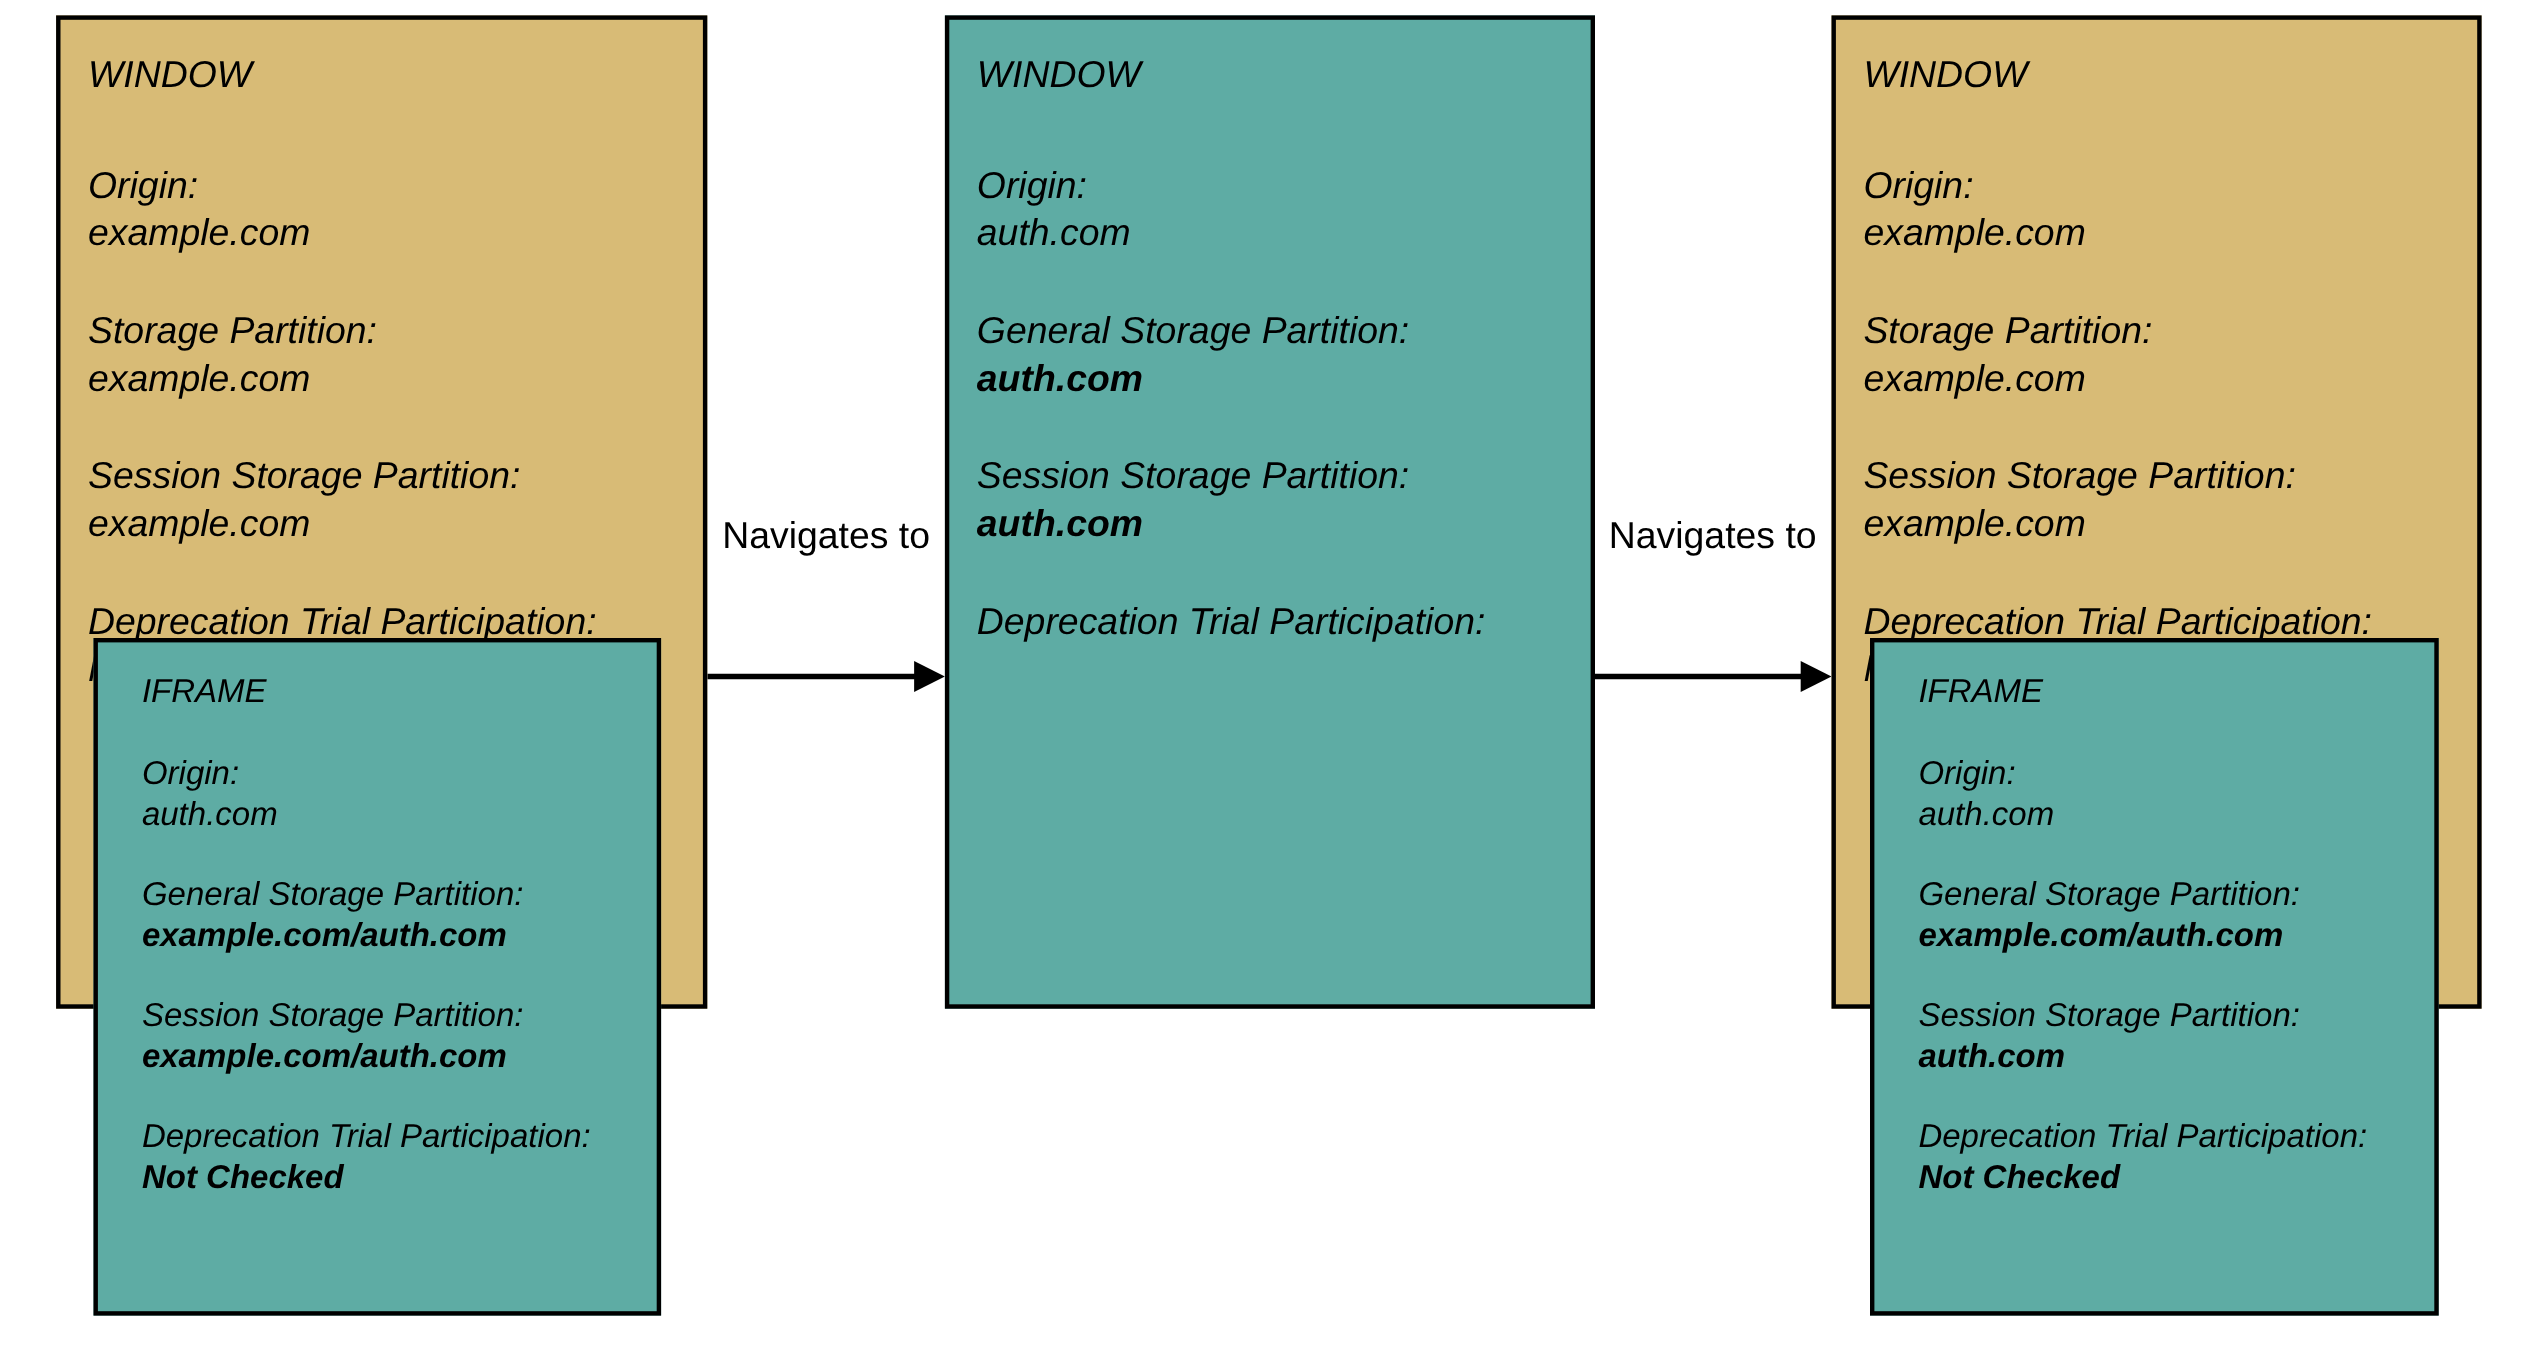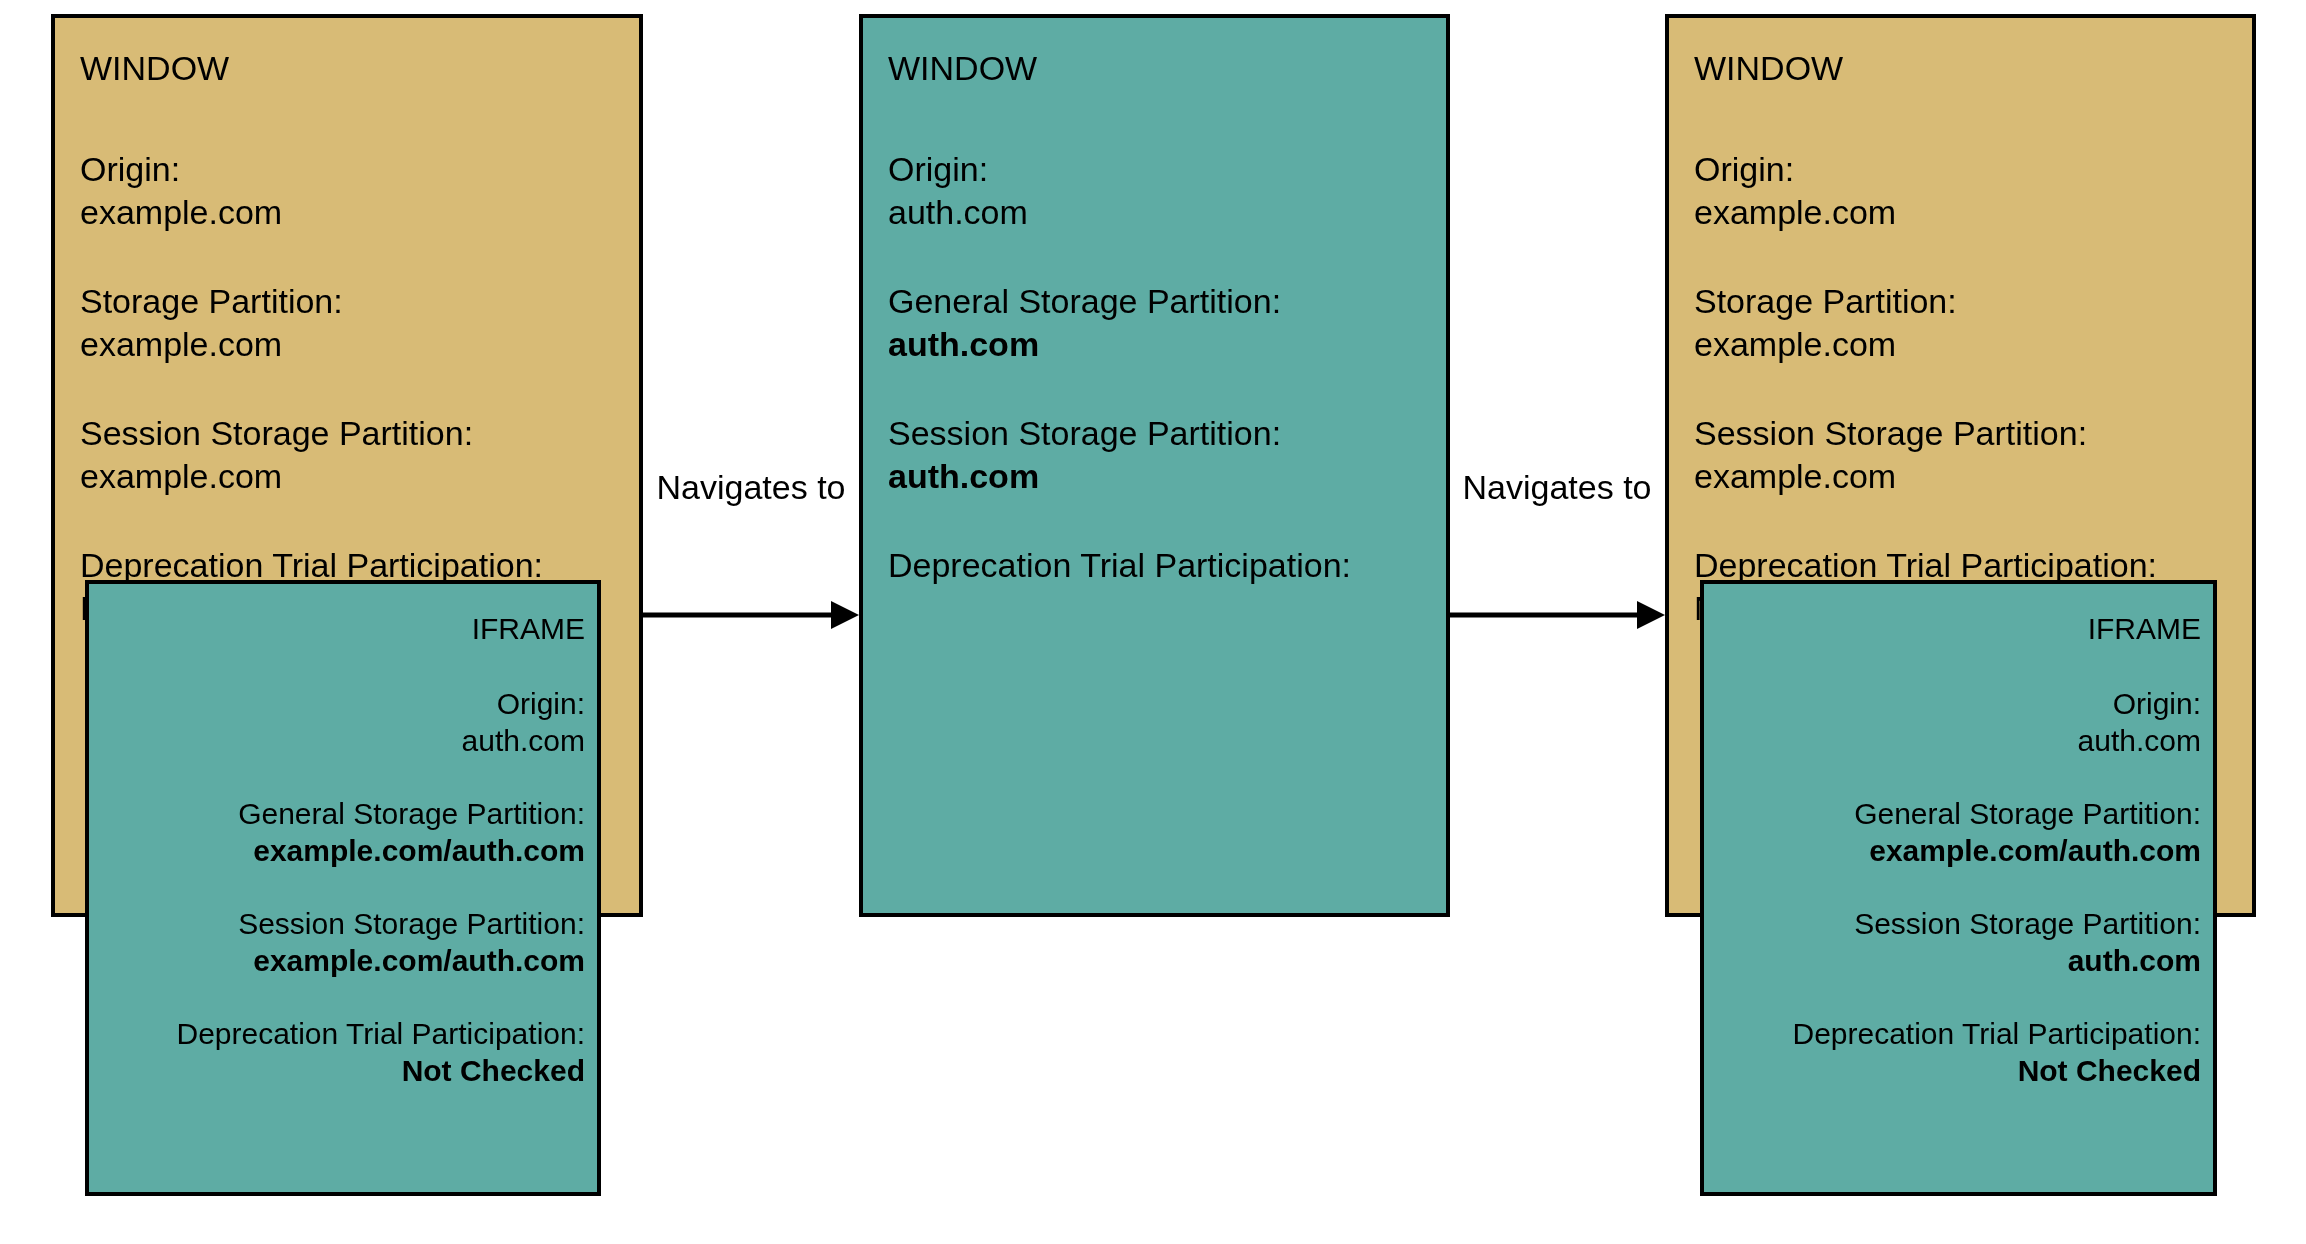--- a/index.html
+++ b/index.html
@@ -12,20 +12,21 @@
     font-family: "Liberation Sans", sans-serif;
     color: var(--text, #000000);
   }
   .box {
     position: absolute;
     top: 14px;
     height: 903px;
     box-sizing: border-box;
     border: 4px solid var(--border, #000000);
     padding: 28px 18px 0 25px;
+    font-style: italic;
   }
   .box.tan  { background: var(--window-fill, #d8bb76); }
   .box.teal { background: var(--iframe-fill, #5eaca4); }
   #panel-left  { left: 51px;   width: 592px; }
   #panel-mid   { left: 859px;  width: 591px; }
   #panel-right { left: 1665px; width: 591px; }
 
   .panel-title {
     font-size: 34px;
     line-height: 44px;
@@ -41,21 +42,20 @@
   .iframe-box {
     position: absolute;
     left: 30px;
     top: 562px;
     width: 516px;
     height: 616px;
     box-sizing: border-box;
     border: 4px solid var(--border, #000000);
     background: var(--iframe-fill, #5eaca4);
     padding: 26px 12px 0 40px;
-    text-align: right;
   }
   #iframe-right { left: 31px; width: 517px; }
   .iframe-title {
     font-size: 30px;
     line-height: 38px;
     margin-bottom: 37px;
   }
   .iframe-box .section {
     font-size: 30px;
     line-height: 37px;

